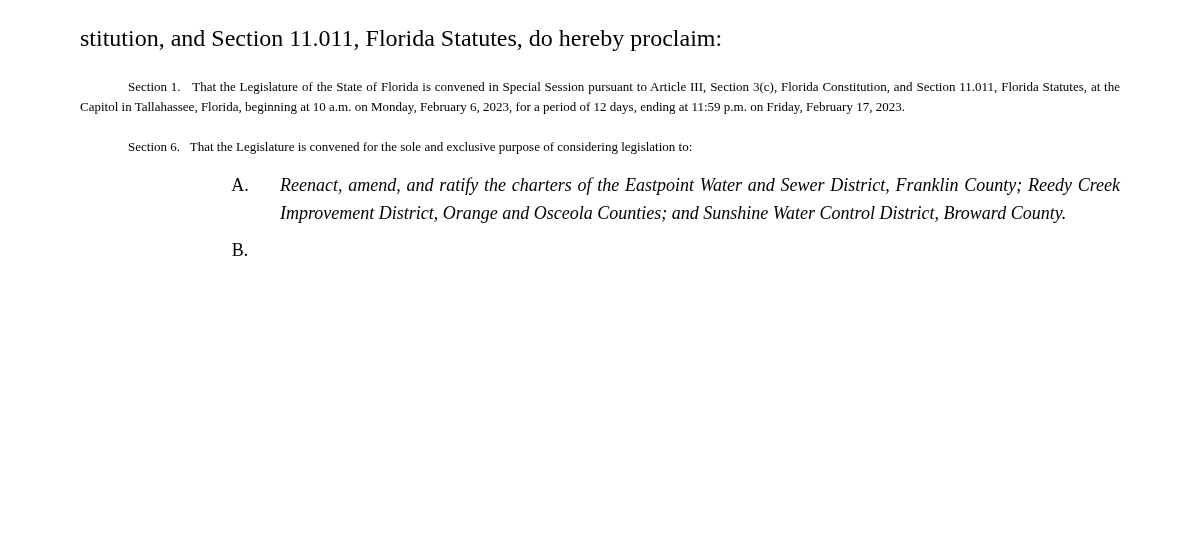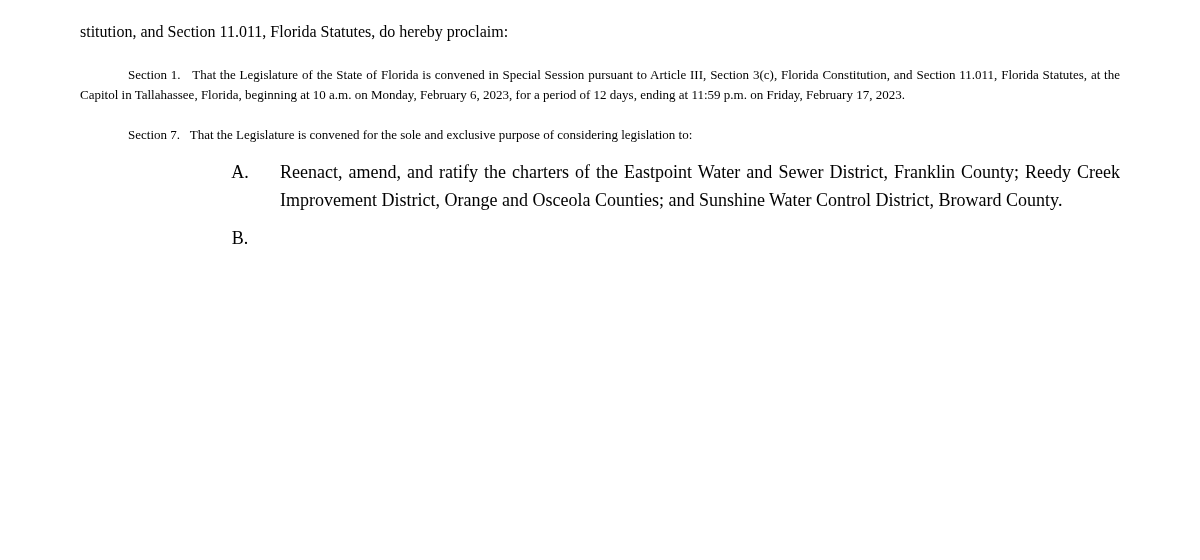--- a/index.html
+++ b/index.html
@@ -18,21 +18,21 @@
 
     .page-container {
       width: 1200px;
       height: 560px;
       overflow: hidden;
       background: #ffffff;
       padding: 20px 80px 20px 80px;
     }
 
     .header-line {
-      font-size: 16px;
+      font-size: 24px;
       line-height: 1.55;
       margin-bottom: 12px;
     }
 
     .section-block {
       margin-bottom: 14px;
     }
 
     .section-paragraph {
       font-size: 13px;
@@ -58,20 +58,21 @@
       line-height: 1.55;
       text-align: center;
     }
 
     .subsection-text {
       flex: 1;
       font-size: 18px;
       line-height: 1.55;
       text-align: justify;
       text-justify: inter-word;
+      font-style: italic;
     }
 
     .bottom-partial {
       display: flex;
       padding-left: 120px;
       margin-top: 10px;
     }
 
     .bottom-partial .subsection-label {
       min-width: 80px;
@@ -95,21 +96,21 @@
   </div>
 
   <div class="section-block">
     <p class="section-paragraph section-indent">
       <span style="font-weight: normal;">Section 1.</span>&nbsp;&nbsp;&nbsp;<span>That the Legislature of the State of Florida is convened in Special Session pursuant to Article III, Section 3(c), Florida Constitution, and Section 11.011, Florida Statutes, at the Capitol in Tallahassee, Florida, beginning at 10 a.m. on Monday, February 6, 2023, for a period of 12 days, ending at 11:59 p.m. on Friday, February 17, 2023.</span>
     </p>
   </div>
 
   <div class="section-block">
     <p class="section-paragraph section-indent">
-      <span>Section 7.</span>&nbsp;&nbsp;&nbsp;<span>That the Legislature is convened for the sole and exclusive purpose of considering legislation to:</span>
+      <span>Section 6.</span>&nbsp;&nbsp;&nbsp;<span>That the Legislature is convened for the sole and exclusive purpose of considering legislation to:</span>
     </p>
   </div>
 
   <div class="subsection-block">
     <div class="subsection-label">A.</div>
     <div class="subsection-text">Reenact, amend, and ratify the charters of the Eastpoint Water and Sewer District, Franklin County; Reedy Creek Improvement District, Orange and Osceola Counties; and Sunshine Water Control District, Broward County.</div>
   </div>
 
   <div class="bottom-partial">
     <div class="subsection-label">B.</div>

